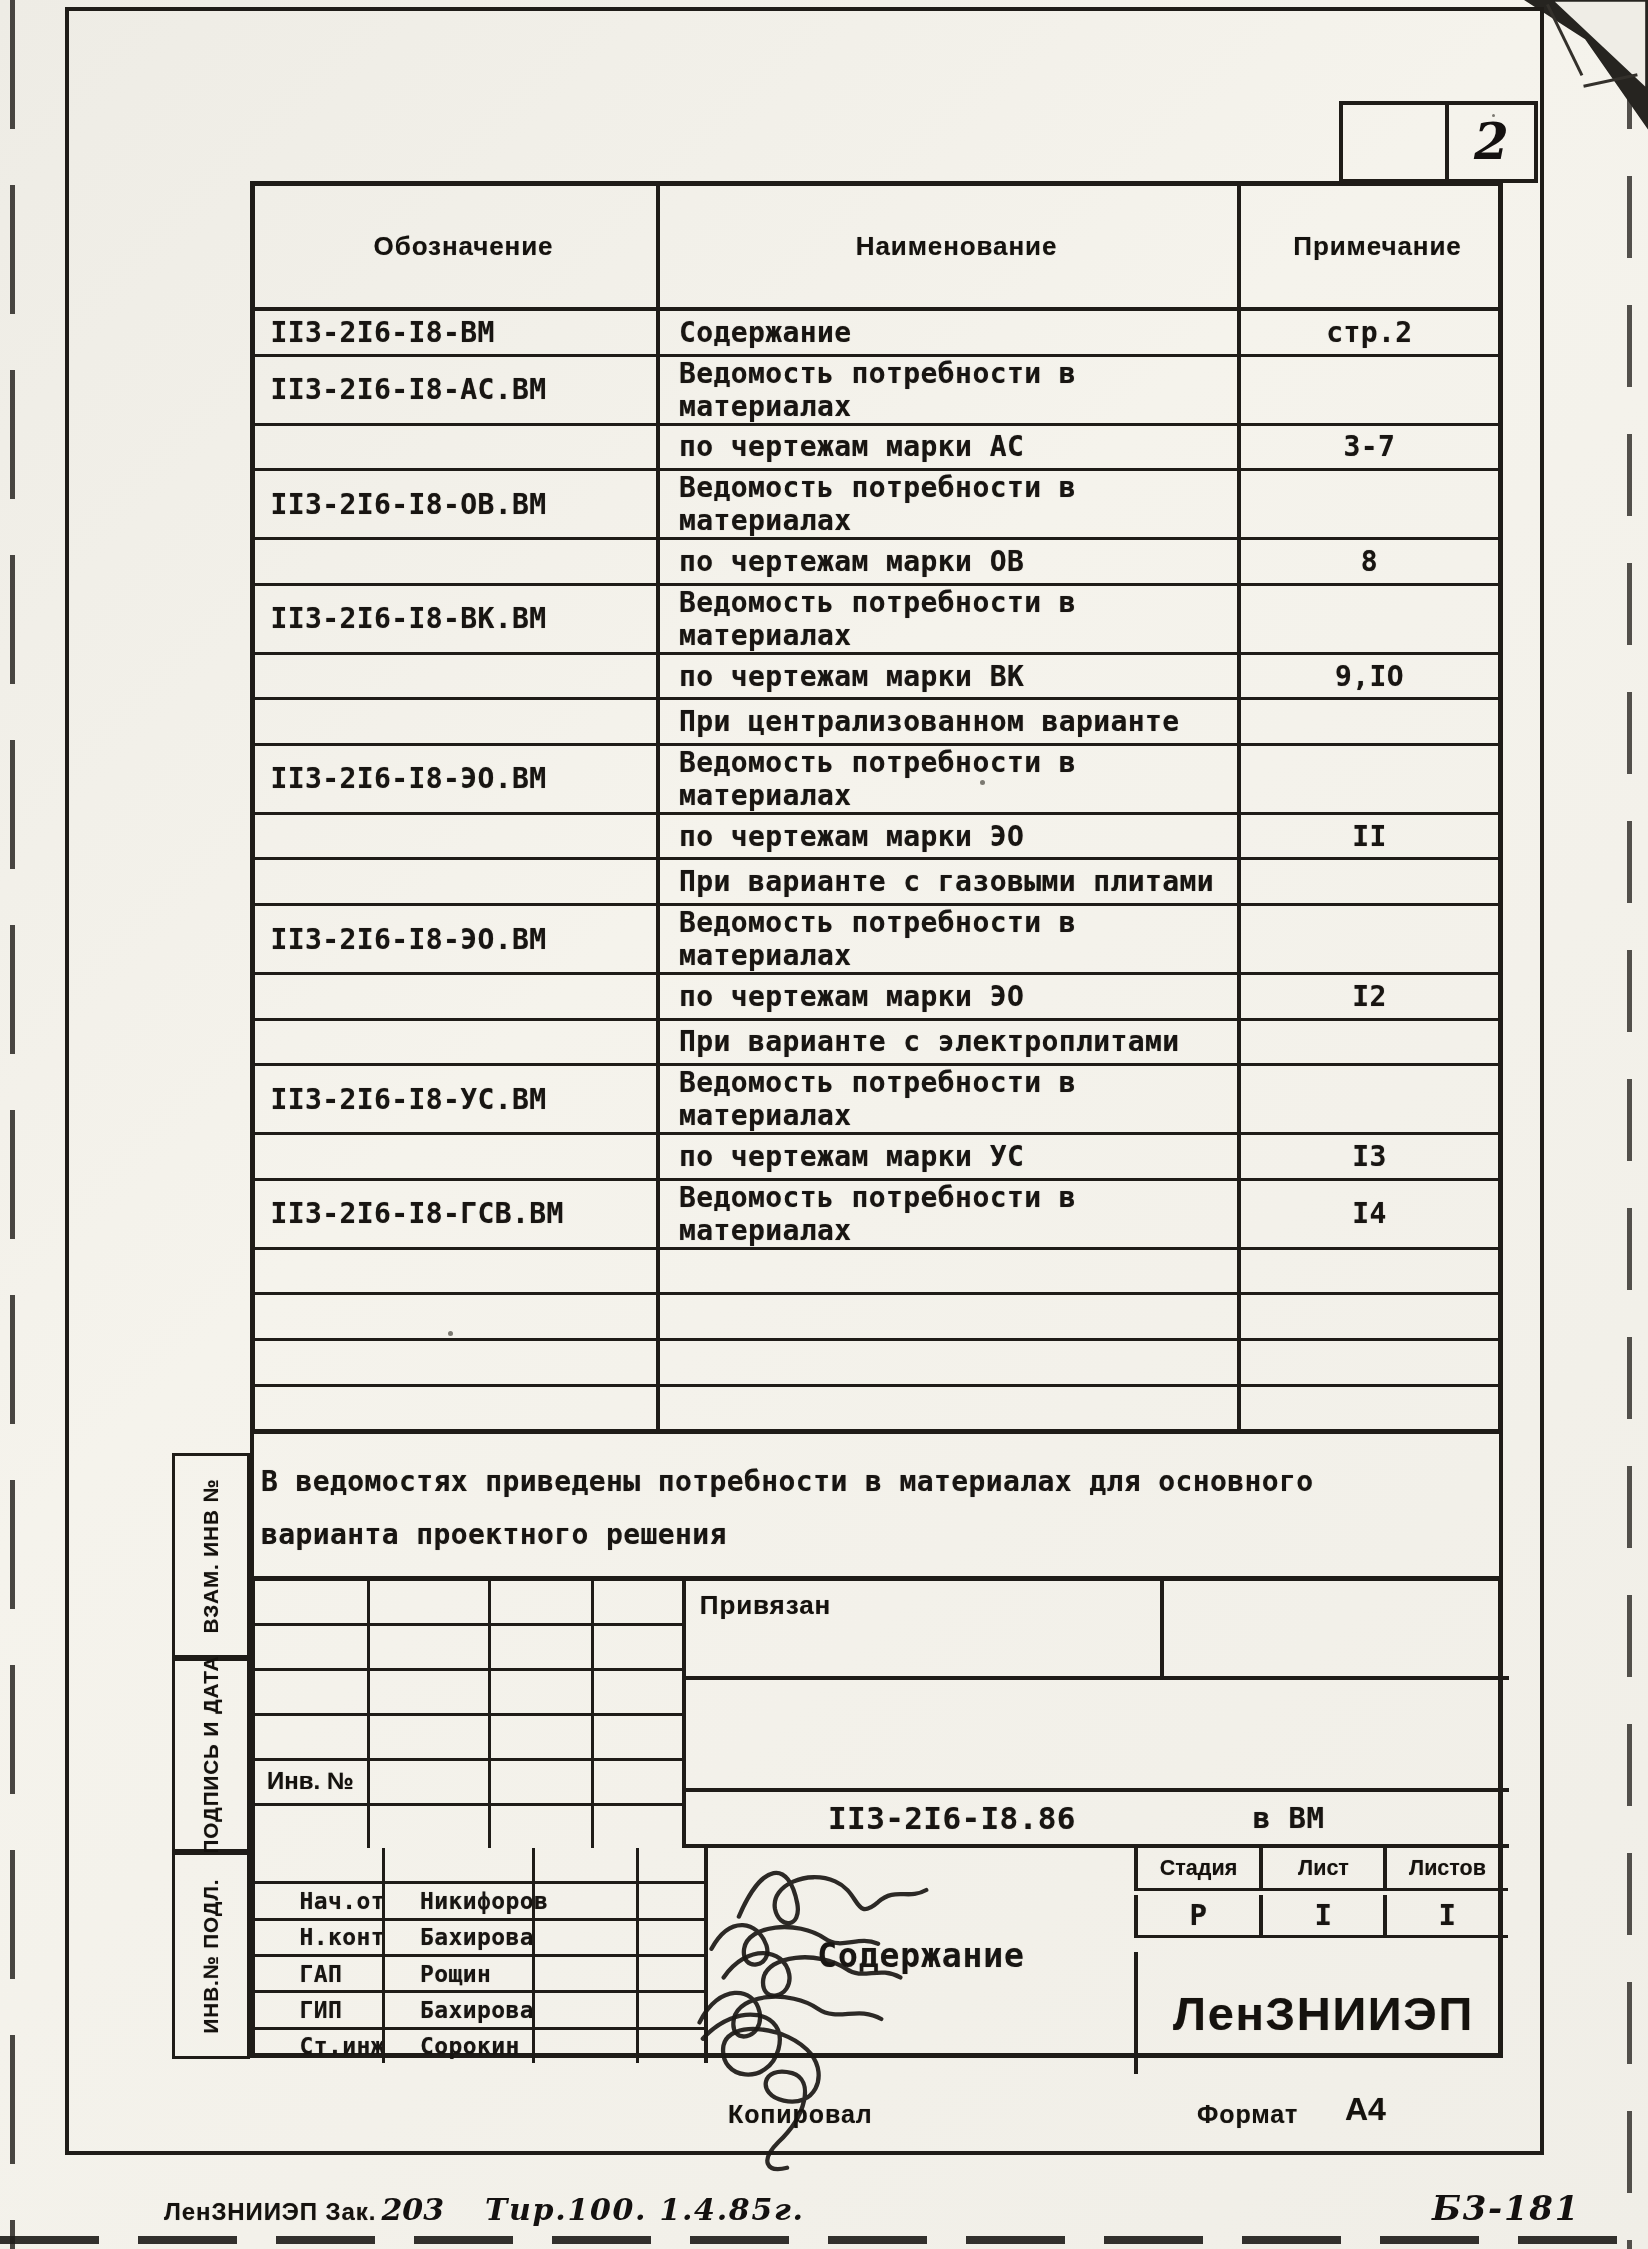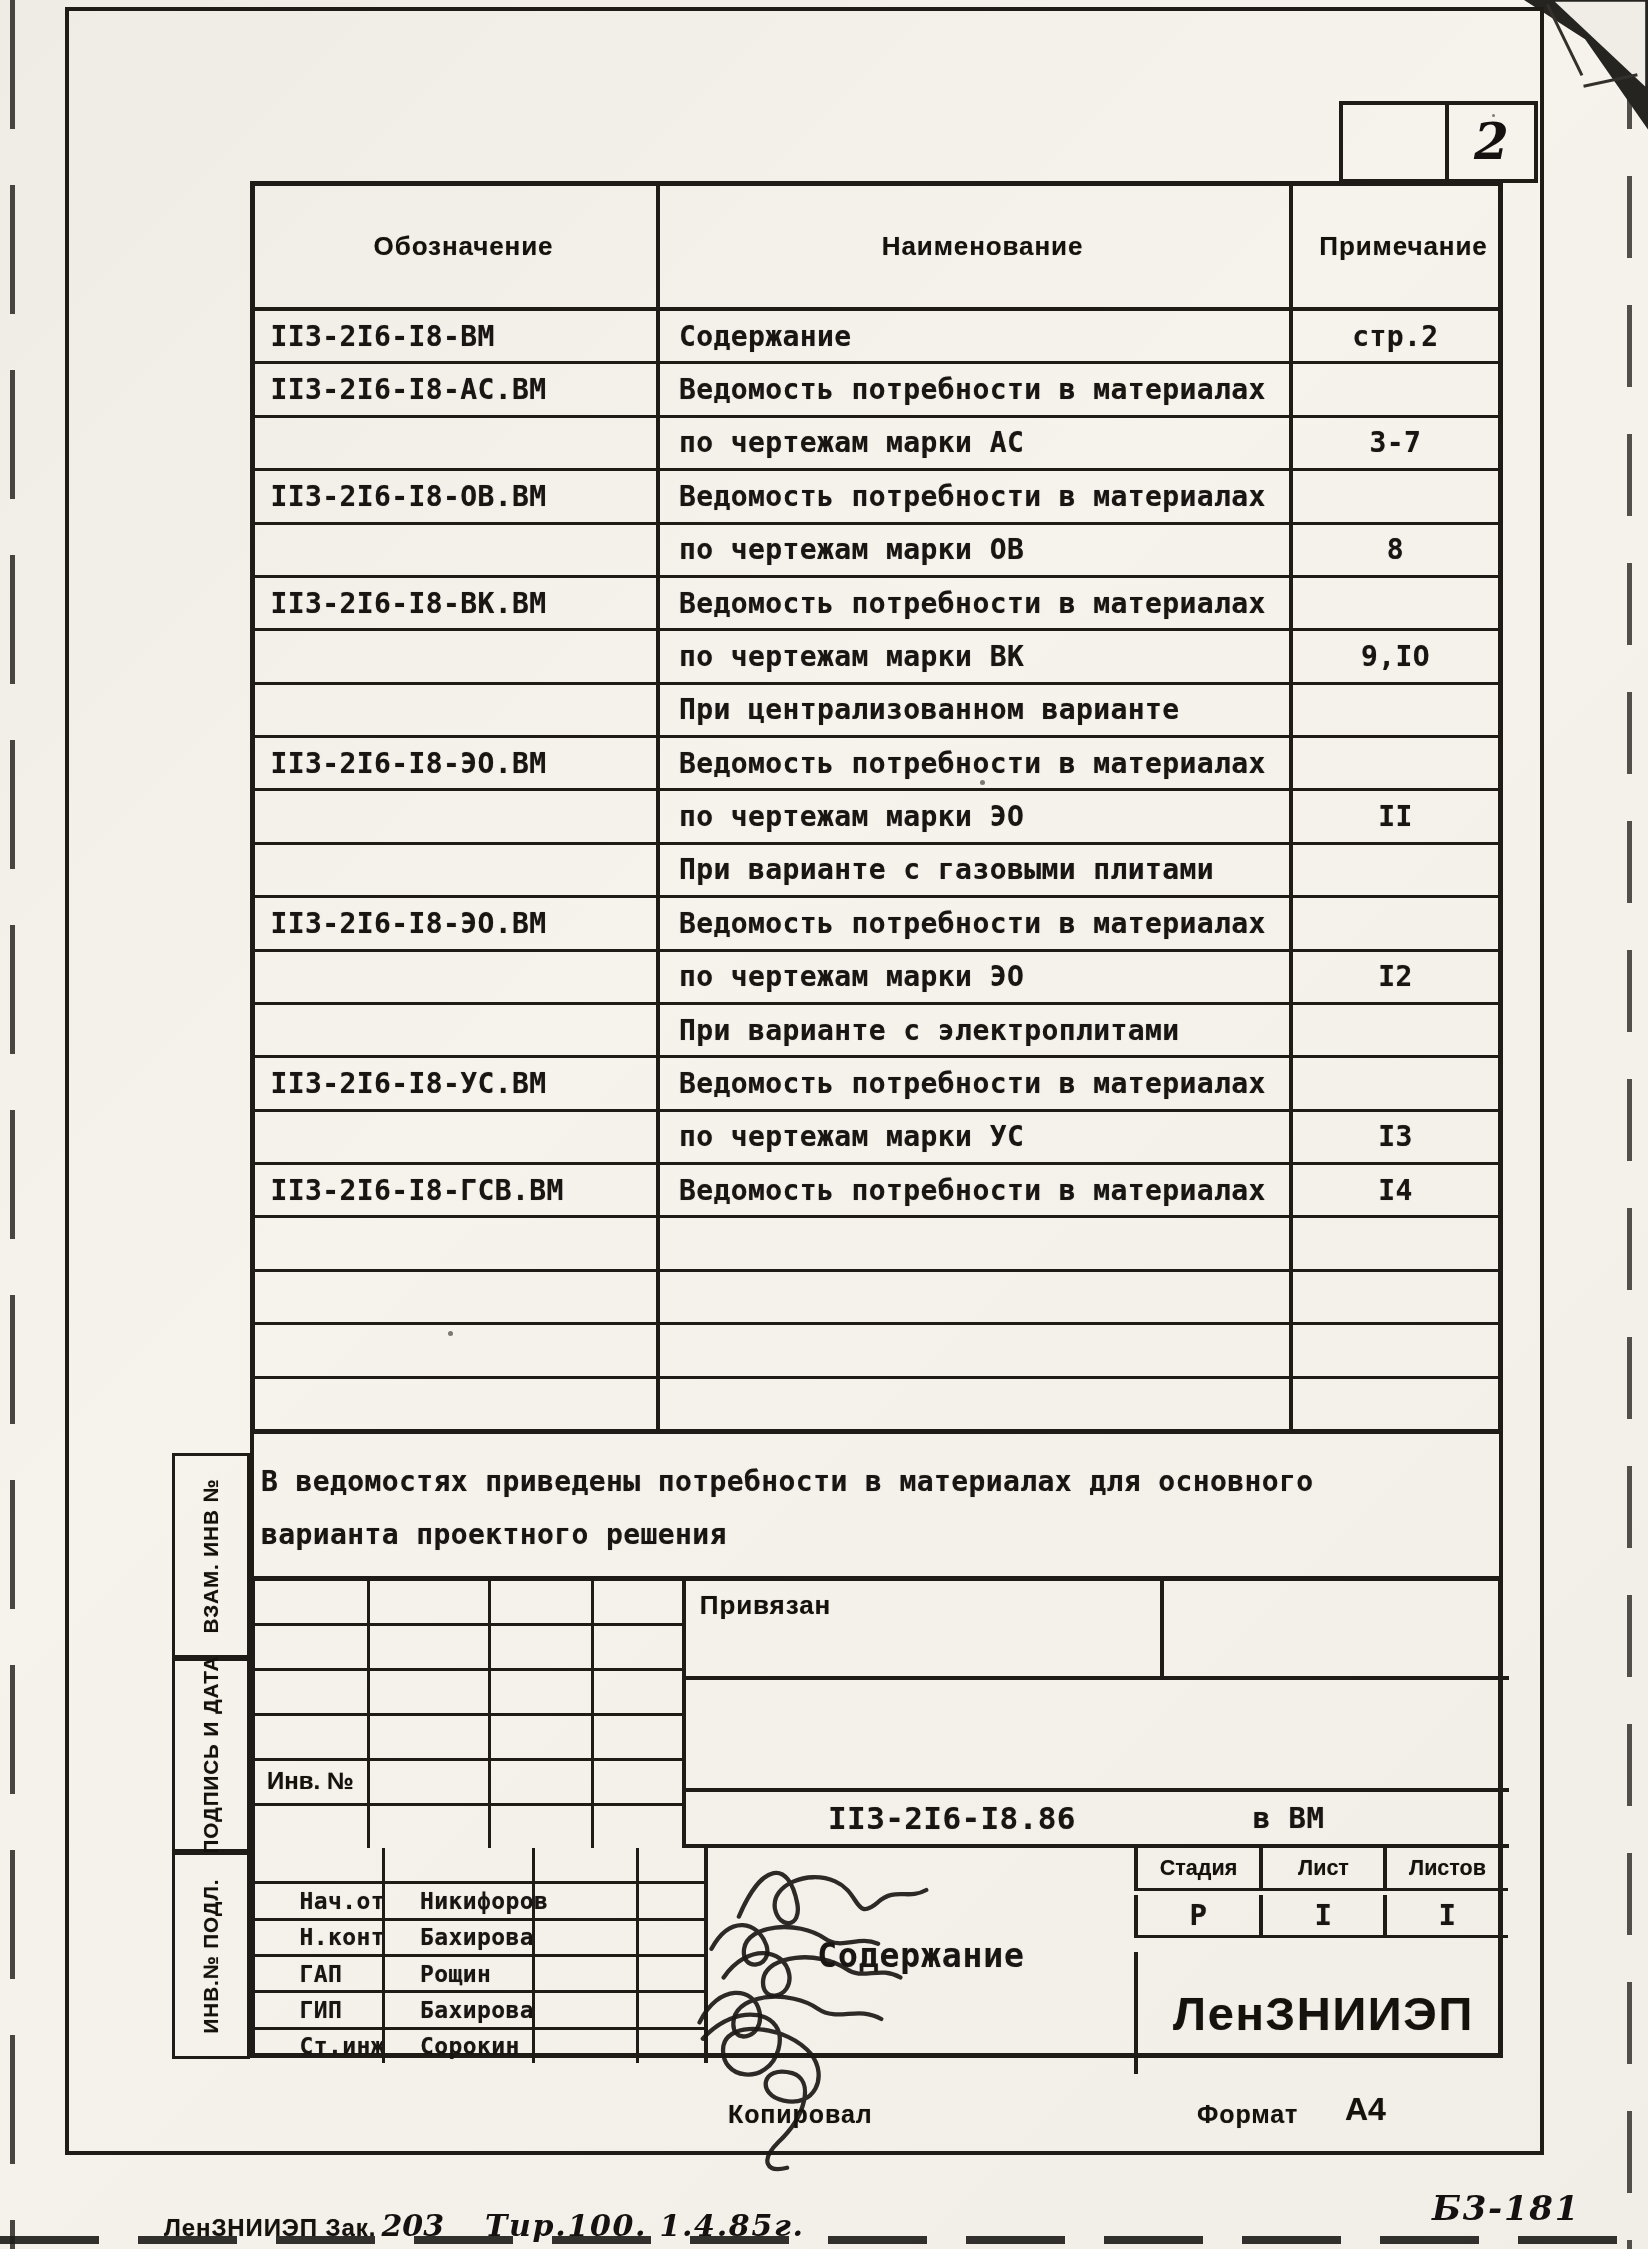--- a/index.html
+++ b/index.html
@@ -39,21 +39,21 @@
   .pagestrip .cellB{flex:1;display:flex;align-items:center;justify-content:center;}
   .pagenum{font-size:50px;line-height:1;}
   
   .doc-table{left:250px;top:181px;width:1253px;height:1253px;border:5.2px solid var(--ink);
     display:flex;flex-direction:column;box-sizing:border-box;background:transparent;}
   .thead{height:121px;display:flex;border-bottom:4.3px solid var(--ink);}
   .rows{flex:1;display:flex;flex-direction:column;}
   .trow{flex:1;display:flex;border-bottom:3.4px solid var(--ink);}
   .trow:last-child{border-bottom:none;}
   .c1{width:405px;border-right:4.3px solid var(--ink);display:flex;align-items:center;padding-left:15.5px;box-sizing:border-box;}
-  .c2{width:633px;border-right:4.3px solid var(--ink);display:flex;align-items:center;padding-left:19px;box-sizing:border-box;}
+  .c2{width:581px;border-right:4.3px solid var(--ink);display:flex;align-items:center;padding-left:19px;box-sizing:border-box;}
   .c3{flex:1;display:flex;align-items:center;justify-content:center;box-sizing:border-box;}
   .thead .hc{font-size:26px;letter-spacing:0.9px;align-items:center;justify-content:center;padding-left:16px;}
   .cellTxt{font-size:28px;}
   
   .noteblock{left:250px;top:1434px;width:1253px;height:142px;border-left:4.3px solid var(--ink);border-right:4.3px solid var(--ink);box-sizing:border-box;padding:20.7px 0 0 6.9px;}
   .noteblock .nline{font-size:28px;line-height:53px;white-space:nowrap;}
   
   .strip-box{left:172px;width:78px;border:3.4px solid var(--ink);display:flex;align-items:center;justify-content:center;box-sizing:border-box;}
   .strip-box span{transform:rotate(-90deg);white-space:nowrap;font-size:20.7px;letter-spacing:0.9px;}
   
@@ -79,21 +79,21 @@
   .titlebox{left:453px;top:267px;width:426px;height:215px;display:flex;align-items:center;justify-content:center;}
   .titlebox span{font-size:33px;letter-spacing:0.9px;}
   .stagecell{top:267px;height:43px;border-left:4.3px solid var(--ink);border-bottom:3.4px solid var(--ink);display:flex;align-items:center;justify-content:center;font-size:21.5px;}
   .stageval{top:314px;height:43px;border-left:4.3px solid var(--ink);border-bottom:3.4px solid var(--ink);display:flex;align-items:center;justify-content:center;font-size:29px;}
   .orgbox{left:879px;top:371px;width:375px;height:122px;border-left:4.3px solid var(--ink);display:flex;align-items:center;justify-content:center;}
   .orgbox span{font-size:47px;letter-spacing:1.7px;}
   
   .kopiroval{left:728px;top:2100px;font-size:25px;letter-spacing:0.9px;}
   .formatlbl{left:1197px;top:2100px;font-size:25px;letter-spacing:0.9px;}
   .formatval{left:1345px;top:2091px;font-size:32px;}
-  .printline{left:164px;top:2192px;display:flex;align-items:baseline;margin-top:16px;}
+  .printline{left:164px;top:2192px;display:flex;align-items:baseline;}
   .printline .p1{font-size:24px;letter-spacing:0.9px;}
   .printline .p2{font-size:30px;margin-left:5.2px;}
   .printline .p3{font-size:30px;margin-left:41px;letter-spacing:1.7px;}
   .doccode{left:1432px;top:2188px;font-size:34px;letter-spacing:1.7px;}
   .sig{position:absolute;pointer-events:none;}
   .sig path{stroke:#1b1815;stroke-width:5;fill:none;stroke-linecap:round;opacity:.92;}
 </style>
 </head>
 <body>
 

